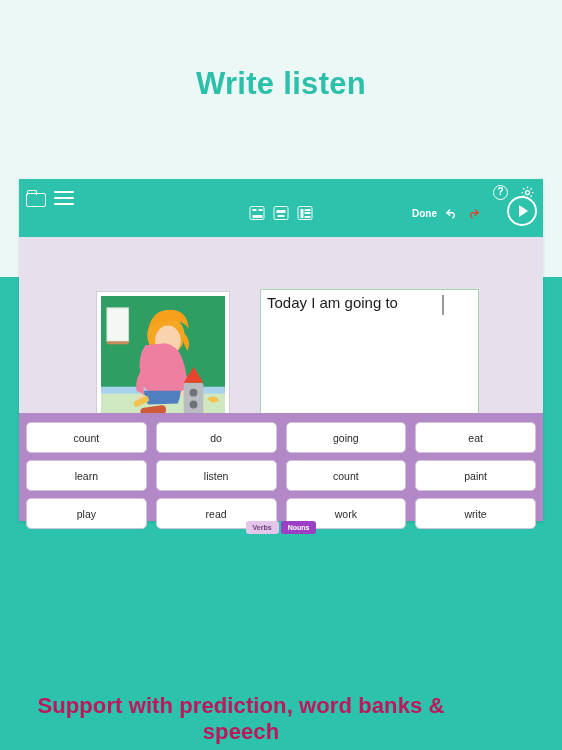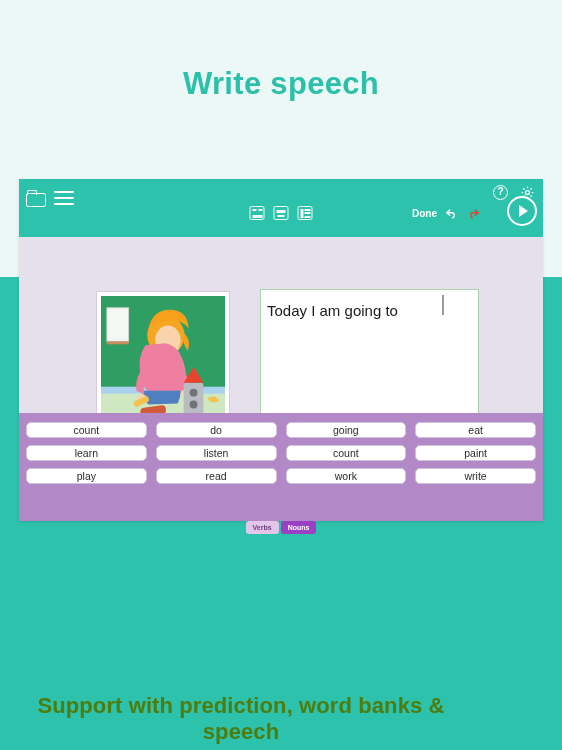--- a/index.html
+++ b/index.html
@@ -24,21 +24,21 @@
     position: absolute; left: 0; top: 66px;
     width: 562px; text-align: center;
     font-size: 31px; font-weight: bold;
     color: #2cbfa9; letter-spacing: .3px;
   }
   
   .caption {
     position: absolute; left: 0; top: 693px;
     width: 482px; text-align: center;
     font-size: 22px; font-weight: bold;
-    color: #4d7c0f; letter-spacing: .1px;
+    color: #be185d; letter-spacing: .1px;
   }
 
   
   .app {
     position: absolute; left: 19px; top: 179px;
     width: 524px; height: 342px;
     background: #e6dfec;
     box-shadow: 0 1px 3px rgba(0,0,0,.12);
   }
 
@@ -123,21 +123,21 @@
   .illus { position: relative; width: 100%; height: 100%; overflow: hidden; background: #2e9e63; }
 
   .editor {
     position: absolute; left: 241px; top: 52px;
     width: 219px; height: 155px;
     background: #ffffff; border: 1.5px solid #aad5ac;
   }
   .editor-text {
     position: absolute; left: 6px; top: 4px;
     font-family: "Liberation Sans", sans-serif;
-    font-size: 15px; color: #1b1b1b; white-space: pre; margin-top: 8px;
+    font-size: 15px; color: #1b1b1b; white-space: pre;
   }
   .caret {
     position: absolute; left: 181px; top: 5px;
     width: 1.5px; height: 20px; background: #9a9a9a;
   }
 
   .key-row { position: absolute; right: 2px; bottom: -14px; display: flex; gap: 3px; }
   .kbtn {
     width: 20px; height: 16px; border-radius: 3px;
     display: flex; align-items: center; justify-content: center;
@@ -146,21 +146,21 @@
 
   
   .wordbank {
     position: absolute; left: 0; bottom: 0;
     width: 524px; height: 108px;
     background: #b388c6;
     padding: 9px 7px;
   }
   .wb-grid { display: grid; grid-template-columns: repeat(4, 1fr); gap: 7px 9px; }
   .word-btn {
-    height: 16px; background: #ffffff; border: 1px solid #cfc3d8;
+    height: 31px; background: #ffffff; border: 1px solid #cfc3d8;
     border-radius: 5px;
     display: flex; align-items: center; justify-content: center;
     font-size: 10.5px; color: #2a2a2a;
   }
 
   
   .tabs {
     position: absolute; left: 0; top: 521px; width: 562px;
     display: flex; justify-content: center; gap: 2px;
   }
@@ -172,21 +172,21 @@
   .tab.verbs { background: #e3c6ea; color: #6d3f80; }
   .tab.nouns { background: #9b3fc4; color: #ffffff; }
 </style>
 </head>
 <body>
 
 <div id="page">
 
   <div class="teal-band"></div>
 
-  <div class="headline">Write speech</div>
+  <div class="headline">Write listen</div>
 
   <div class="app">
 
     <div class="app-header">
 
       <div class="hdr-left">
         <span class="ic folder-ic"></span>
         <span class="burger">
           <span></span>
             <span></span>

